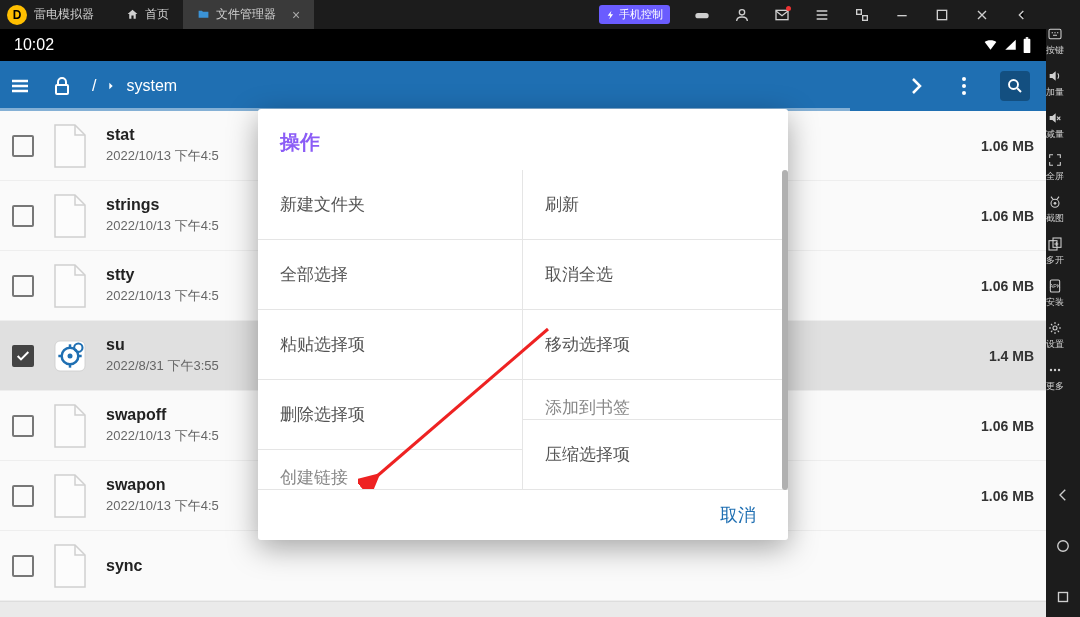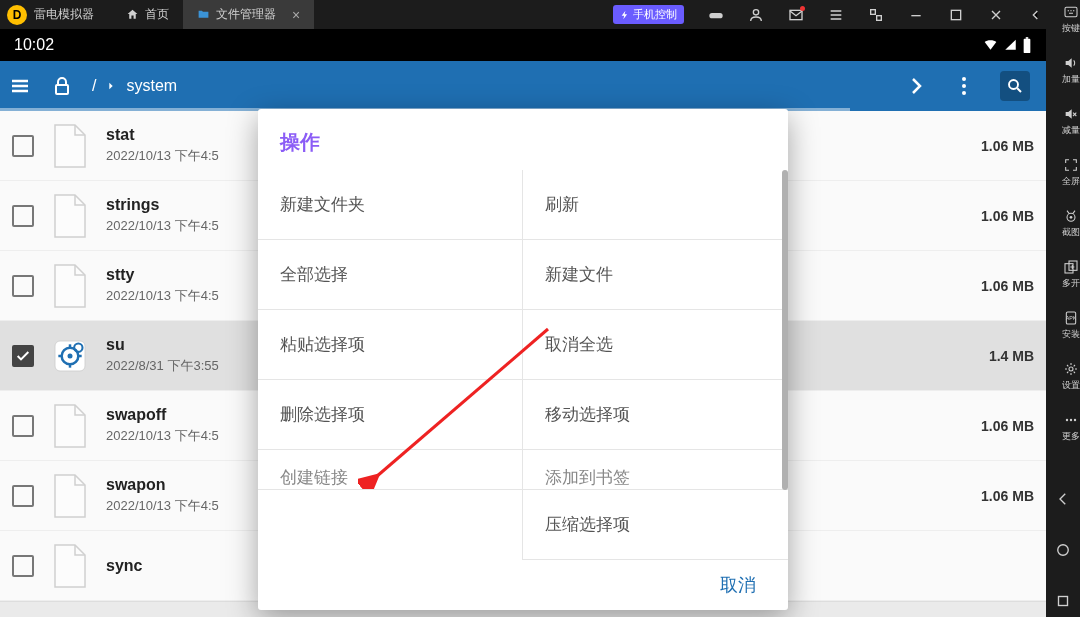--- a/index.html
+++ b/index.html
@@ -1,33 +1,33 @@
 <!DOCTYPE html>
 <html><head>
 <meta charset="utf-8">
 <style>
 * { margin: 0; padding: 0; box-sizing: border-box; font-family: "Microsoft YaHei", Arial, sans-serif; }
 html, body { width: 1080px; height: 617px; overflow: hidden; background: #000; }
 
 .root { display: flex; width: 1080px; height: 617px; }
 .left { flex: 1; display: flex; flex-direction: column; background: #fff; }
-.sidebar-right { width: 34px; background: #1c1c1c; display: flex; flex-direction: column; align-items: flex-end; padding-top: 4px; gap: 20px; color: #cfcfcf; font-size: 9px; }
+.sidebar-right { width: 34px; background: #1c1c1c; display: flex; flex-direction: column; align-items: flex-start; padding-top: 26px; gap: 11px; color: #cfcfcf; font-size: 9px; }
 .sidebar-right .sb-item { display: flex; flex-direction: column; align-items: center; gap: 2px; cursor: pointer; }
 .sidebar-right .sb-item svg { width: 16px; height: 16px; }
 .sidebar-right .spacer { flex: 1; }
 .sidebar-right .nav-btn { width: 100%; height: 40px; display: flex; align-items: center; justify-content: center; cursor: pointer; }
 
 .emu-top { height: 29px; background: #1c1c1c; display: flex; align-items: center; color: #d0d0d0; font-size: 12px; position: relative; }
 .emu-top .logo { width: 20px; height: 20px; border-radius: 50%; background: #ffbf00; margin: 0 7px; display: flex; align-items: center; justify-content: center; color: #000; font-weight: bold; font-size: 12px; }
 .emu-top .title { margin-right: 18px; }
 .emu-top .tab { height: 29px; padding: 0 14px; display: flex; align-items: center; gap: 6px; position: relative; }
 .emu-top .tab.active { background: #3a3a3a; }
 .emu-top .tab-home svg, .emu-top .tab svg.fi { width: 13px; height: 13px; }
 .emu-top .tab .close { margin-left: 10px; font-size: 14px; color: #aaa; cursor: pointer; }
-.emu-top .rt { position: absolute; right: 2px; display: flex; align-items: center; gap: 24px; }
+.emu-top .rt { position: absolute; right: 16px; display: flex; align-items: center; gap: 24px; }
 .emu-top .badge { background: #6a5cff; color: #fff; padding: 2px 7px; border-radius: 3px; font-size: 11px; display: flex; align-items: center; gap: 3px; }
 .emu-top .rt .ic { width: 16px; height: 16px; color: #cfcfcf; cursor: pointer; display: flex; align-items: center; justify-content: center; position: relative; }
 .emu-top .rt .ic.dot::after { content: ""; position: absolute; top: -1px; right: -1px; width: 5px; height: 5px; background: #e33; border-radius: 50%; }
 
 .android { flex: 1; display: flex; flex-direction: column; position: relative; background: #fafafa; }
 .status { height: 32px; background: #000; color: #fff; display: flex; align-items: center; padding: 0 14px; font-size: 16px; font-weight: 500; }
 .status .r { margin-left: auto; display: flex; align-items: center; gap: 4px; }
 
 .appbar { height: 50px; background: #1f6fb2; display: flex; align-items: center; color: #fff; padding: 0 8px; gap: 18px; position: relative; }
 .appbar .ic { width: 24px; height: 24px; display: flex; align-items: center; justify-content: center; cursor: pointer; }
@@ -336,21 +336,20 @@
             <div class="dlg-grid" id="dlg-grid">
                 <div class="dlg-col">
                   <div class="dlg-item">新建文件夹</div>
                   <div class="dlg-item">全部选择</div>
                   <div class="dlg-item">粘贴选择项</div>
                   <div class="dlg-item">删除选择项</div>
                   <div class="dlg-item" style="height: 40px; overflow: hidden; align-items: flex-start; padding-top: 16px; color: rgb(136, 136, 136);">创建链接</div>
                 </div>
                 <div class="dlg-col">
                   <div class="dlg-item">刷新</div>
-                  <div class="dlg-item">新建文件</div>
                   <div class="dlg-item">取消全选</div>
                   <div class="dlg-item">移动选择项</div>
                   <div class="dlg-item" style="height: 40px; overflow: hidden; align-items: flex-start; padding-top: 16px; color: rgb(136, 136, 136);">添加到书签</div>
                   <div class="dlg-item">压缩选择项</div>
                 </div>
               </div>
             <div class="dlg-scroll"></div>
           </div>
           <div class="dlg-foot">
             <div class="btn">取消</div>

